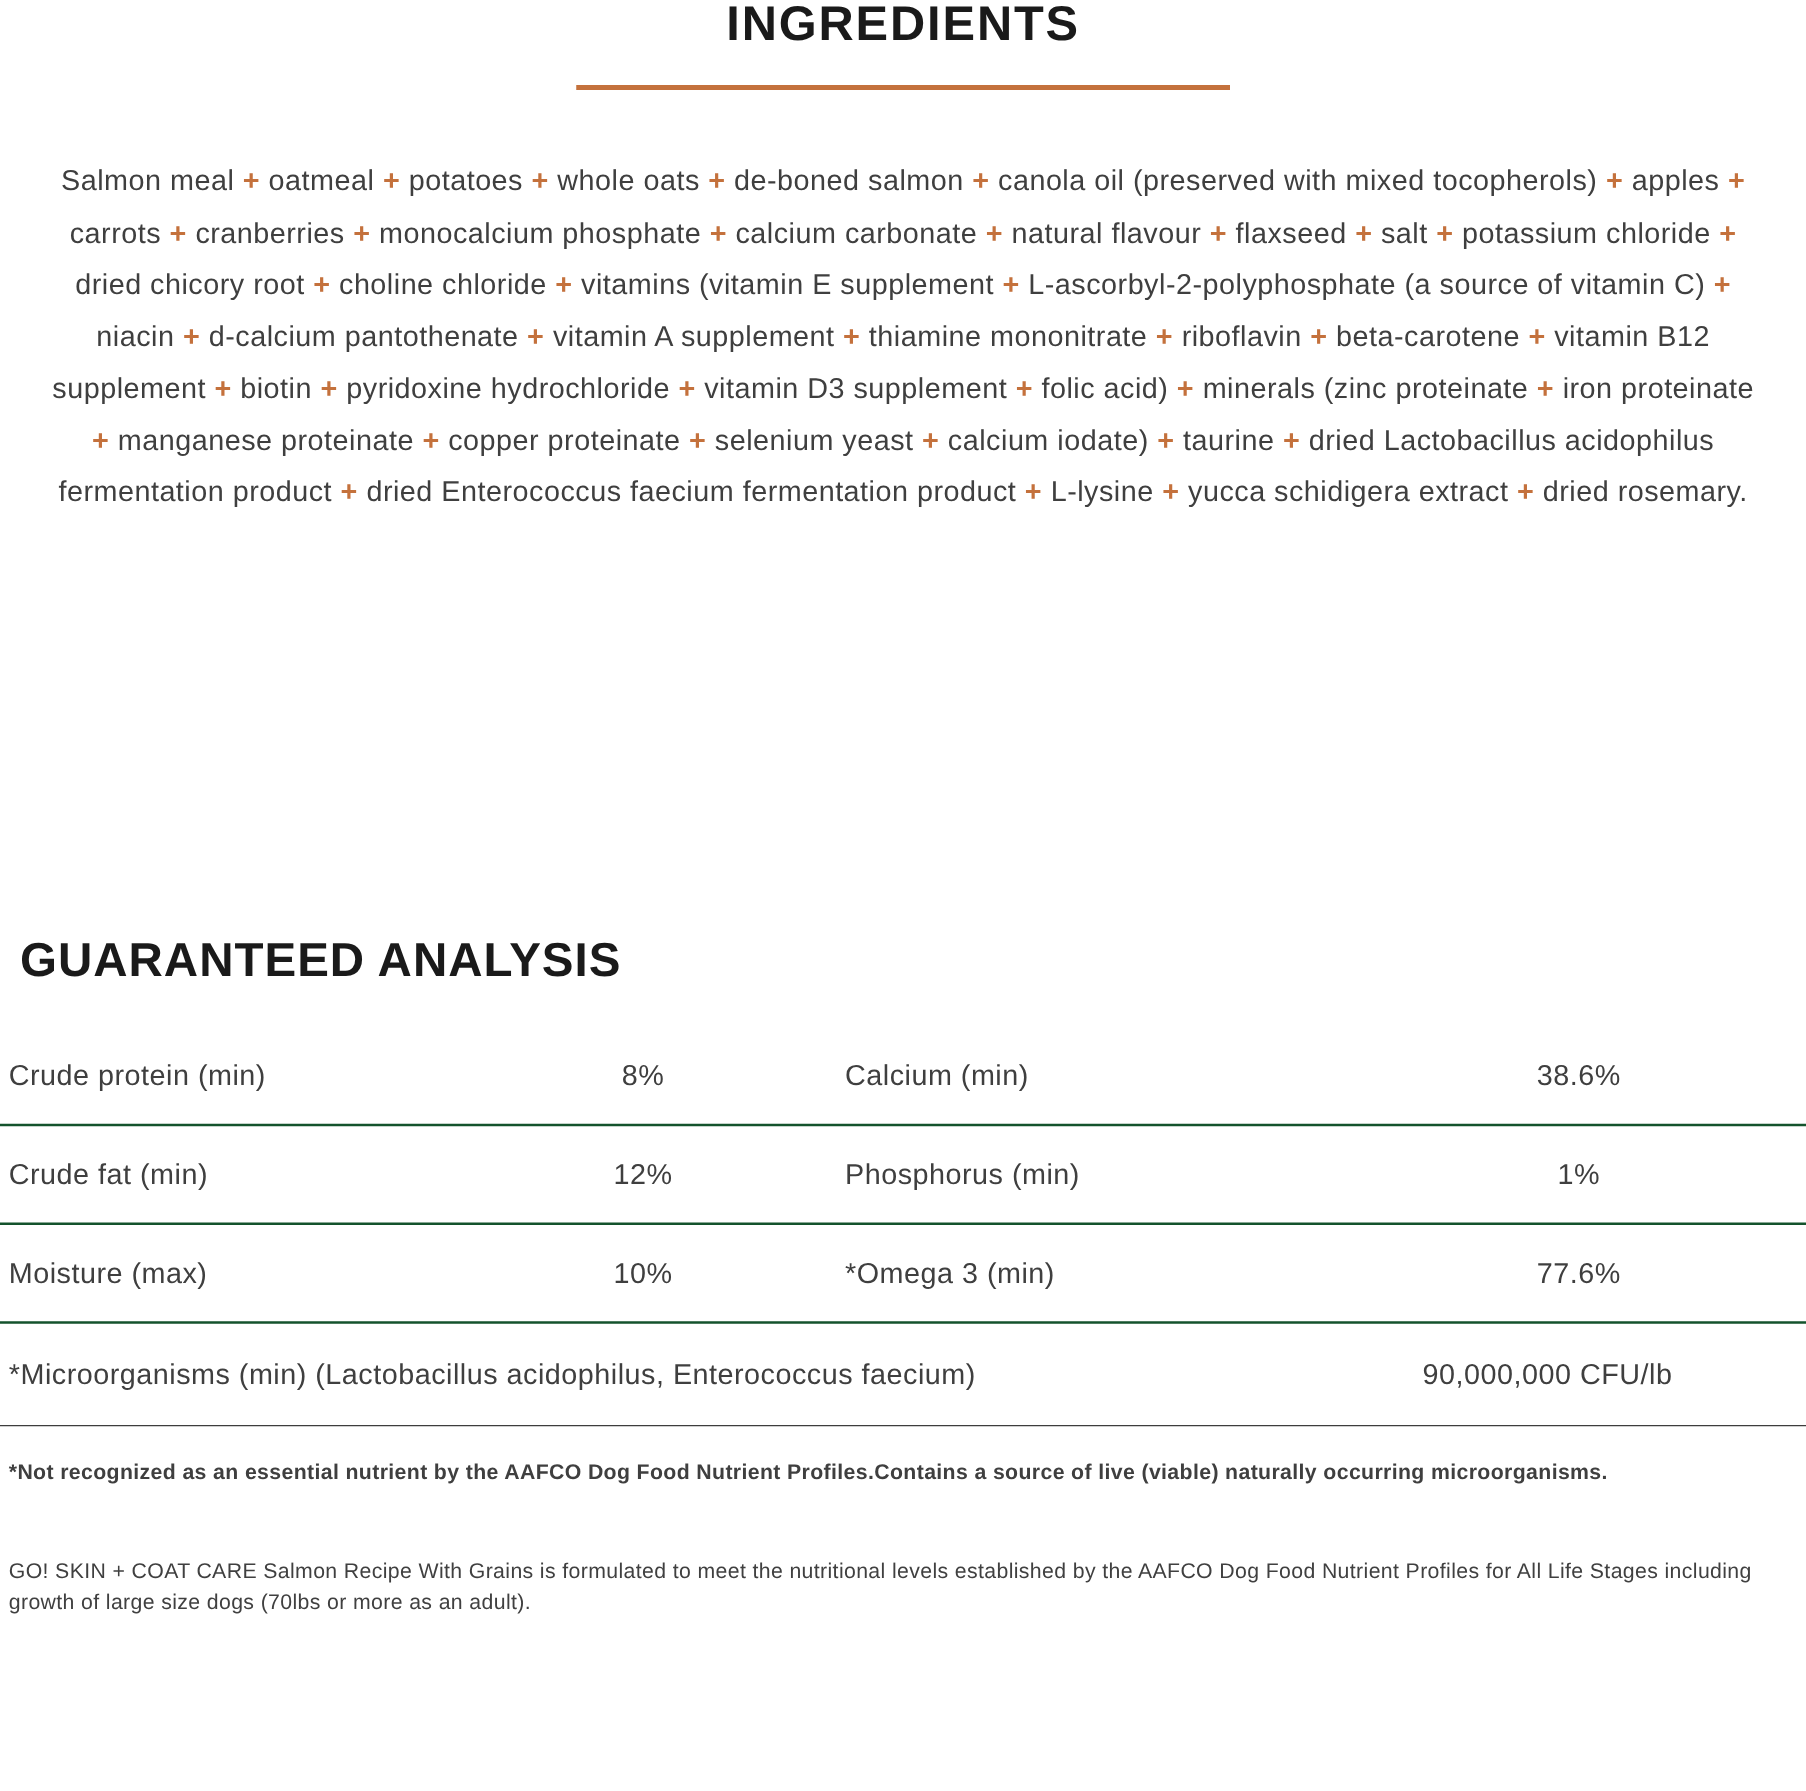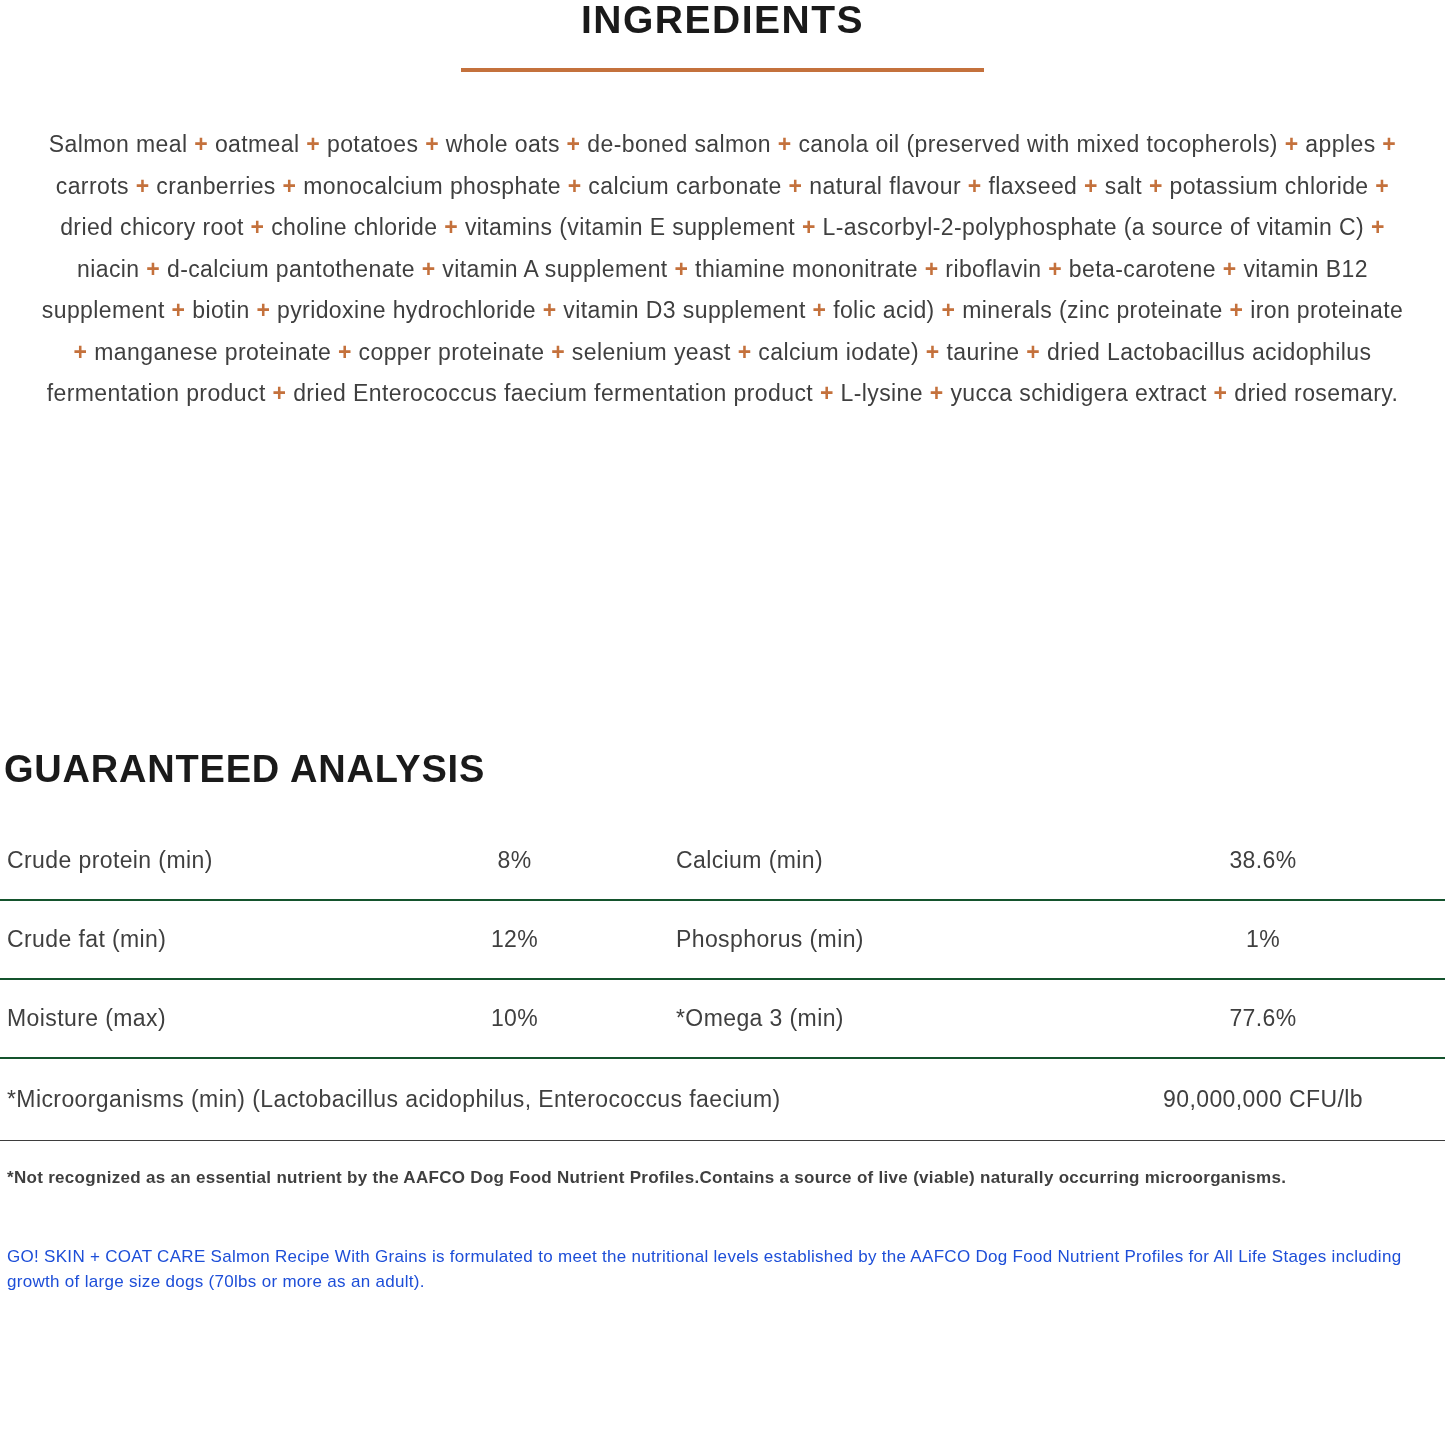--- a/index.html
+++ b/index.html
@@ -38,21 +38,21 @@
     letter-spacing: 0.4px;
     color: #3f3f3f;
   }
   .ing-text .plus {
     color: #c4713c;
     font-weight: bold;
   }
 
   
   .ga-title {
-    margin: 332px 0 0 4px;
+    margin: 332px 0 0 16px;
     font-size: 38px;
     line-height: 44px;
     font-weight: bold;
     letter-spacing: 0.8px;
     color: #1a1a1a;
   }
   .ga-table { margin-top: 31px; }
   .ga-row {
     display: grid;
     grid-template-columns: 460px 95px 114px 462px 250px;
@@ -63,41 +63,41 @@
     font-size: 23px;
     letter-spacing: 0.4px;
   }
   .ga-row .val { text-align: center; }
   .ga-row-full {
     display: grid;
     grid-template-columns: 1fr 250px;
     align-items: center;
     height: 82px;
     padding-left: 7px;
-    padding-right: 57px;
+    padding-right: 82px;
     border-bottom: 1px solid #3d3d3d;
     font-size: 23px;
     letter-spacing: 0.4px;
   }
   .ga-row-full .val { text-align: center; }
 
   .ga-footnote {
     margin: 24px 7px 0 7px;
     font-size: 17px;
     line-height: 25px;
     letter-spacing: 0.3px;
     color: #3f3f3f;
     font-weight: bold;
   }
   .ga-statement {
     margin: 54px 16px 0 7px;
     font-size: 17px;
     line-height: 25px;
     letter-spacing: 0.3px;
-    color: #1d4ed8;
+    color: #404040;
     max-width: 1422px;
   }
 </style>
 </head>
 <body>
 
 <div class="page">
 
   <h1 class="ing-title">INGREDIENTS</h1>
 

